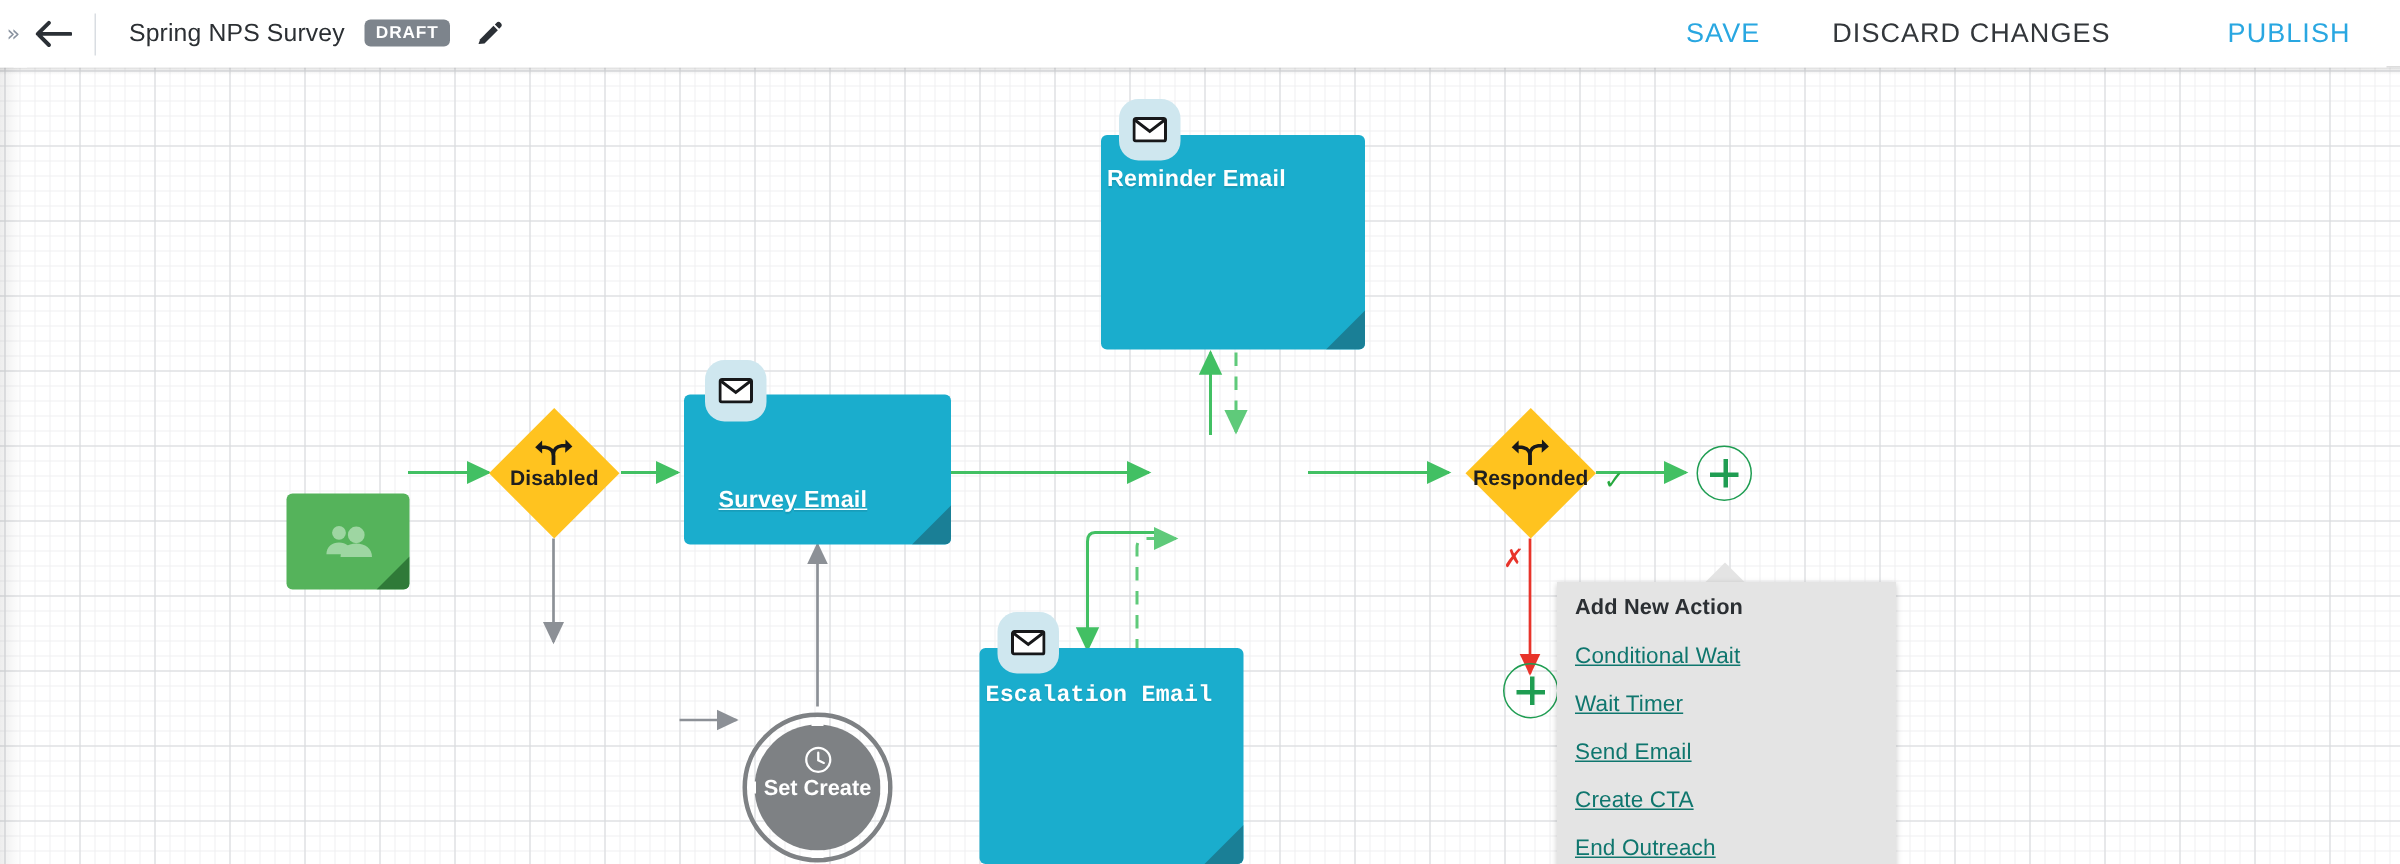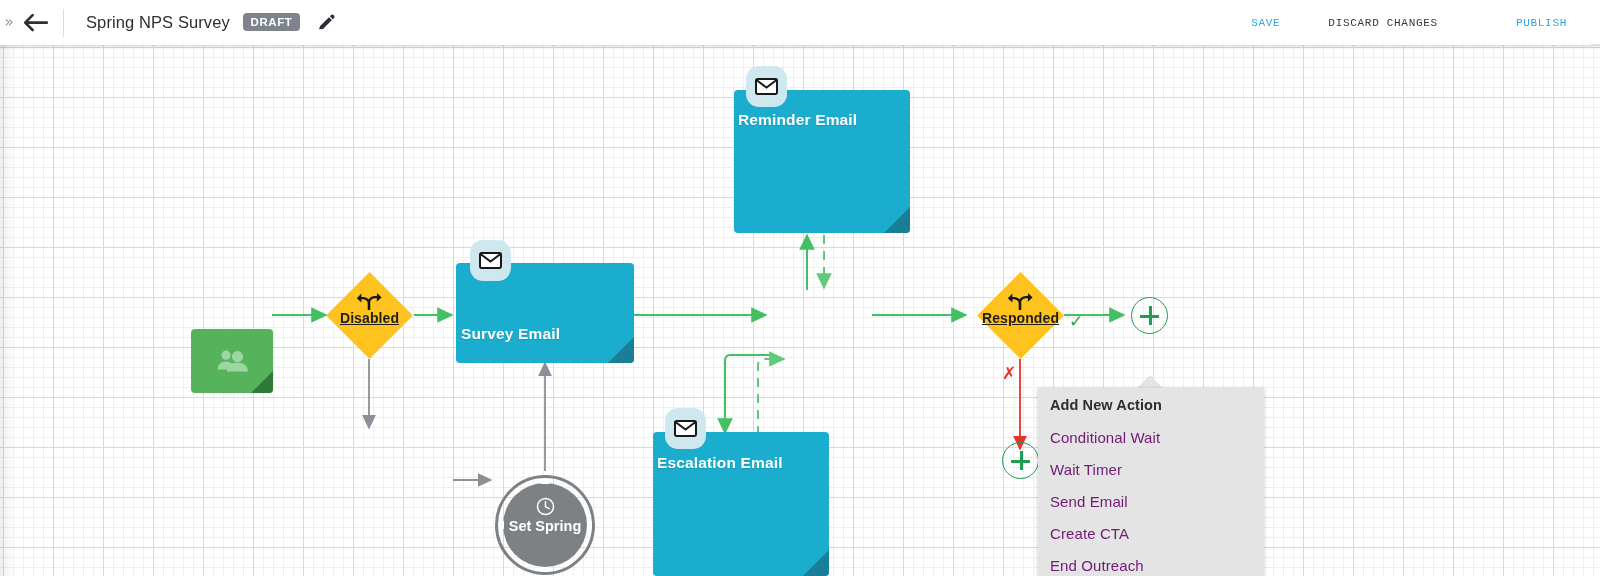--- a/index.html
+++ b/index.html
@@ -56,22 +56,22 @@
     font-size: 11.5px; font-weight: bold; letter-spacing: 0.6px;
     padding: 3px 7px 3px 8px; border-radius: 4px;
     display: inline-block; vertical-align: 2px;
   }
   .pencil-btn {
     margin-left: 14px; width: 24px; height: 24px;
     display: flex; align-items: center; justify-content: center; cursor: pointer;
   }
   .header-spacer { flex: 1 1 auto; }
   .hdr-action {
-    font-size: 11px; letter-spacing: 0.7px;
-    cursor: pointer; white-space: nowrap; font-family: Liberation Mono, monospace;
+    font-size: 18px; letter-spacing: 0.7px;
+    cursor: pointer; white-space: nowrap;
   }
   .hdr-action.primary { color: #29a7e1; }
   .hdr-action.neutral { color: #33373b; }
   #act-save { margin-right: 48px; }
   #act-discard { margin-right: 50px; }
   #act-publish { margin-right: 24px; margin-left: 28px; }
 
   
   .canvas {
     position: absolute; left: 0; top: 45px;
@@ -147,21 +147,21 @@
   .gray-fold {
     border-left: 24px solid transparent;
     border-bottom: 24px solid #5e6164;
   }
 
   
   .diamond-wrap { position: absolute; }
   .diamond-lbl {
     position: absolute; left: 0; width: 100%;
     text-align: center; color: #1f1f1f;
-    font-size: 14px; font-weight: bold; letter-spacing: 0.1px; text-decoration: underline;
+    font-size: 14px; font-weight: bold; letter-spacing: 0.1px;
   }
   .branch-icon { position: absolute; }
 
   
   .oct-lbl {
     position: absolute; left: 0; width: 100%; text-align: center;
     color: #ffffff; font-size: 16px; font-weight: bold; line-height: 20px;
     letter-spacing: 0.2px;
   }
 
@@ -213,22 +213,22 @@
     border-right: 13px solid transparent;
     border-bottom: 13px solid #e4e4e4;
   }
   .menu-title {
     position: absolute; left: 12px; top: 9px;
     font-size: 14.5px; font-weight: bold; color: #2b2f33;
     letter-spacing: 0.1px;
   }
   .menu-item {
     position: absolute; left: 12px;
-    font-size: 15px; color: #701a75; cursor: pointer;
-    letter-spacing: 0.1px; white-space: nowrap;
+    font-size: 15px; color: #0f766e; cursor: pointer;
+    letter-spacing: 0.1px; white-space: nowrap; text-decoration: underline;
   }
 </style>
 </head>
 <body>
 
 <div id="app">
 
   <div class="rail">
     <span class="rail-chevron">»</span>
   </div>
@@ -336,54 +336,54 @@
       </div>
 
 
       <div class="node" style="left:495px; top:430px; width:100px; height:100px;">
         <div class="timer-outer" style="left:0; top:0; width:100px; height:100px;"></div>
         <div class="timer-inner" style="left:8px; top:8px; width:84px; height:84px;"></div>
         <svg width="19" height="19" viewBox="0 0 19 19" style="position:absolute; left:40.5px; top:22px;">
           <circle cx="9.5" cy="9.5" r="8" fill="none" stroke="#ffffff" stroke-width="1.5"></circle>
           <path d="M9.5 4.8 L9.5 9.8 L13.2 11.6" stroke="#ffffff" stroke-width="1.5" fill="none" stroke-linecap="round"></path>
         </svg>
-        <div class="timer-lbl" style="top:43px;">Set Spring</div>
+        <div class="timer-lbl" style="top:43px;">Set Create</div>
         <div class="timer-notch" style="left:46px; top:3.5px; width:8px; height:5px;"></div>
         <div class="timer-notch" style="left:46px; top:91.5px; width:8px; height:5px;"></div>
         <div class="timer-notch" style="left:3.5px; top:46px; width:5px; height:8px;"></div>
         <div class="timer-notch" style="left:91.5px; top:46px; width:5px; height:8px;"></div>
       </div>
 
       <div class="node" style="left:456px; top:218px; width:178px; height:100px;">
         <div class="card teal-card" style="left:0; top:0; width:178px; height:100px;">
           <div class="fold teal-fold"></div>
         </div>
         <div class="badge teal" style="left:14px; top:-23px;">
           <svg width="23" height="17" viewBox="0 0 23 17">
             <rect x="1" y="1" width="21" height="15" rx="1.4" fill="#ffffff" stroke="#17181a" stroke-width="2"></rect>
             <path d="M1.8 2.2 L11.5 9.6 L21.2 2.2" stroke="#17181a" stroke-width="2" fill="none"></path>
           </svg>
         </div>
-        <div class="card-label" style="left:5px; top:62px;">Survey Email</div>
+        <div class="card-label" style="left:23px; top:62px;text-decoration:underline;">Survey Email</div>
       </div>
 
       <div class="node" style="left:734px; top:45px; width:196px; height:143px;">
         <div class="card teal-card" style="left:0; top:0; width:176px; height:143px;">
           <div class="fold teal-fold"></div>
         </div>
         <div class="badge teal" style="left:12px; top:-24px;">
           <svg width="23" height="17" viewBox="0 0 23 17">
             <rect x="1" y="1" width="21" height="15" rx="1.4" fill="#ffffff" stroke="#17181a" stroke-width="2"></rect>
             <path d="M1.8 2.2 L11.5 9.6 L21.2 2.2" stroke="#17181a" stroke-width="2" fill="none"></path>
           </svg>
         </div>
         <div class="card-label" style="left:4px; top:21px;">Reminder Email</div>
       </div>
 
-      <div class="node" style="left:653px; top:387px; width:156px; height:144px;">
+      <div class="node" style="left:653px; top:387px; width:156px; height:144px;font-family:Liberation Mono, monospace;">
         <div class="card teal-card" style="left:0; top:0; width:176px; height:144px;">
           <div class="fold teal-fold"></div>
         </div>
         <div class="badge teal" style="left:12px; top:-24px;">
           <svg width="23" height="17" viewBox="0 0 23 17">
             <rect x="1" y="1" width="21" height="15" rx="1.4" fill="#ffffff" stroke="#17181a" stroke-width="2"></rect>
             <path d="M1.8 2.2 L11.5 9.6 L21.2 2.2" stroke="#17181a" stroke-width="2" fill="none"></path>
           </svg>
         </div>
         <div class="card-label" style="left:4px; top:22px;">Escalation Email</div>

